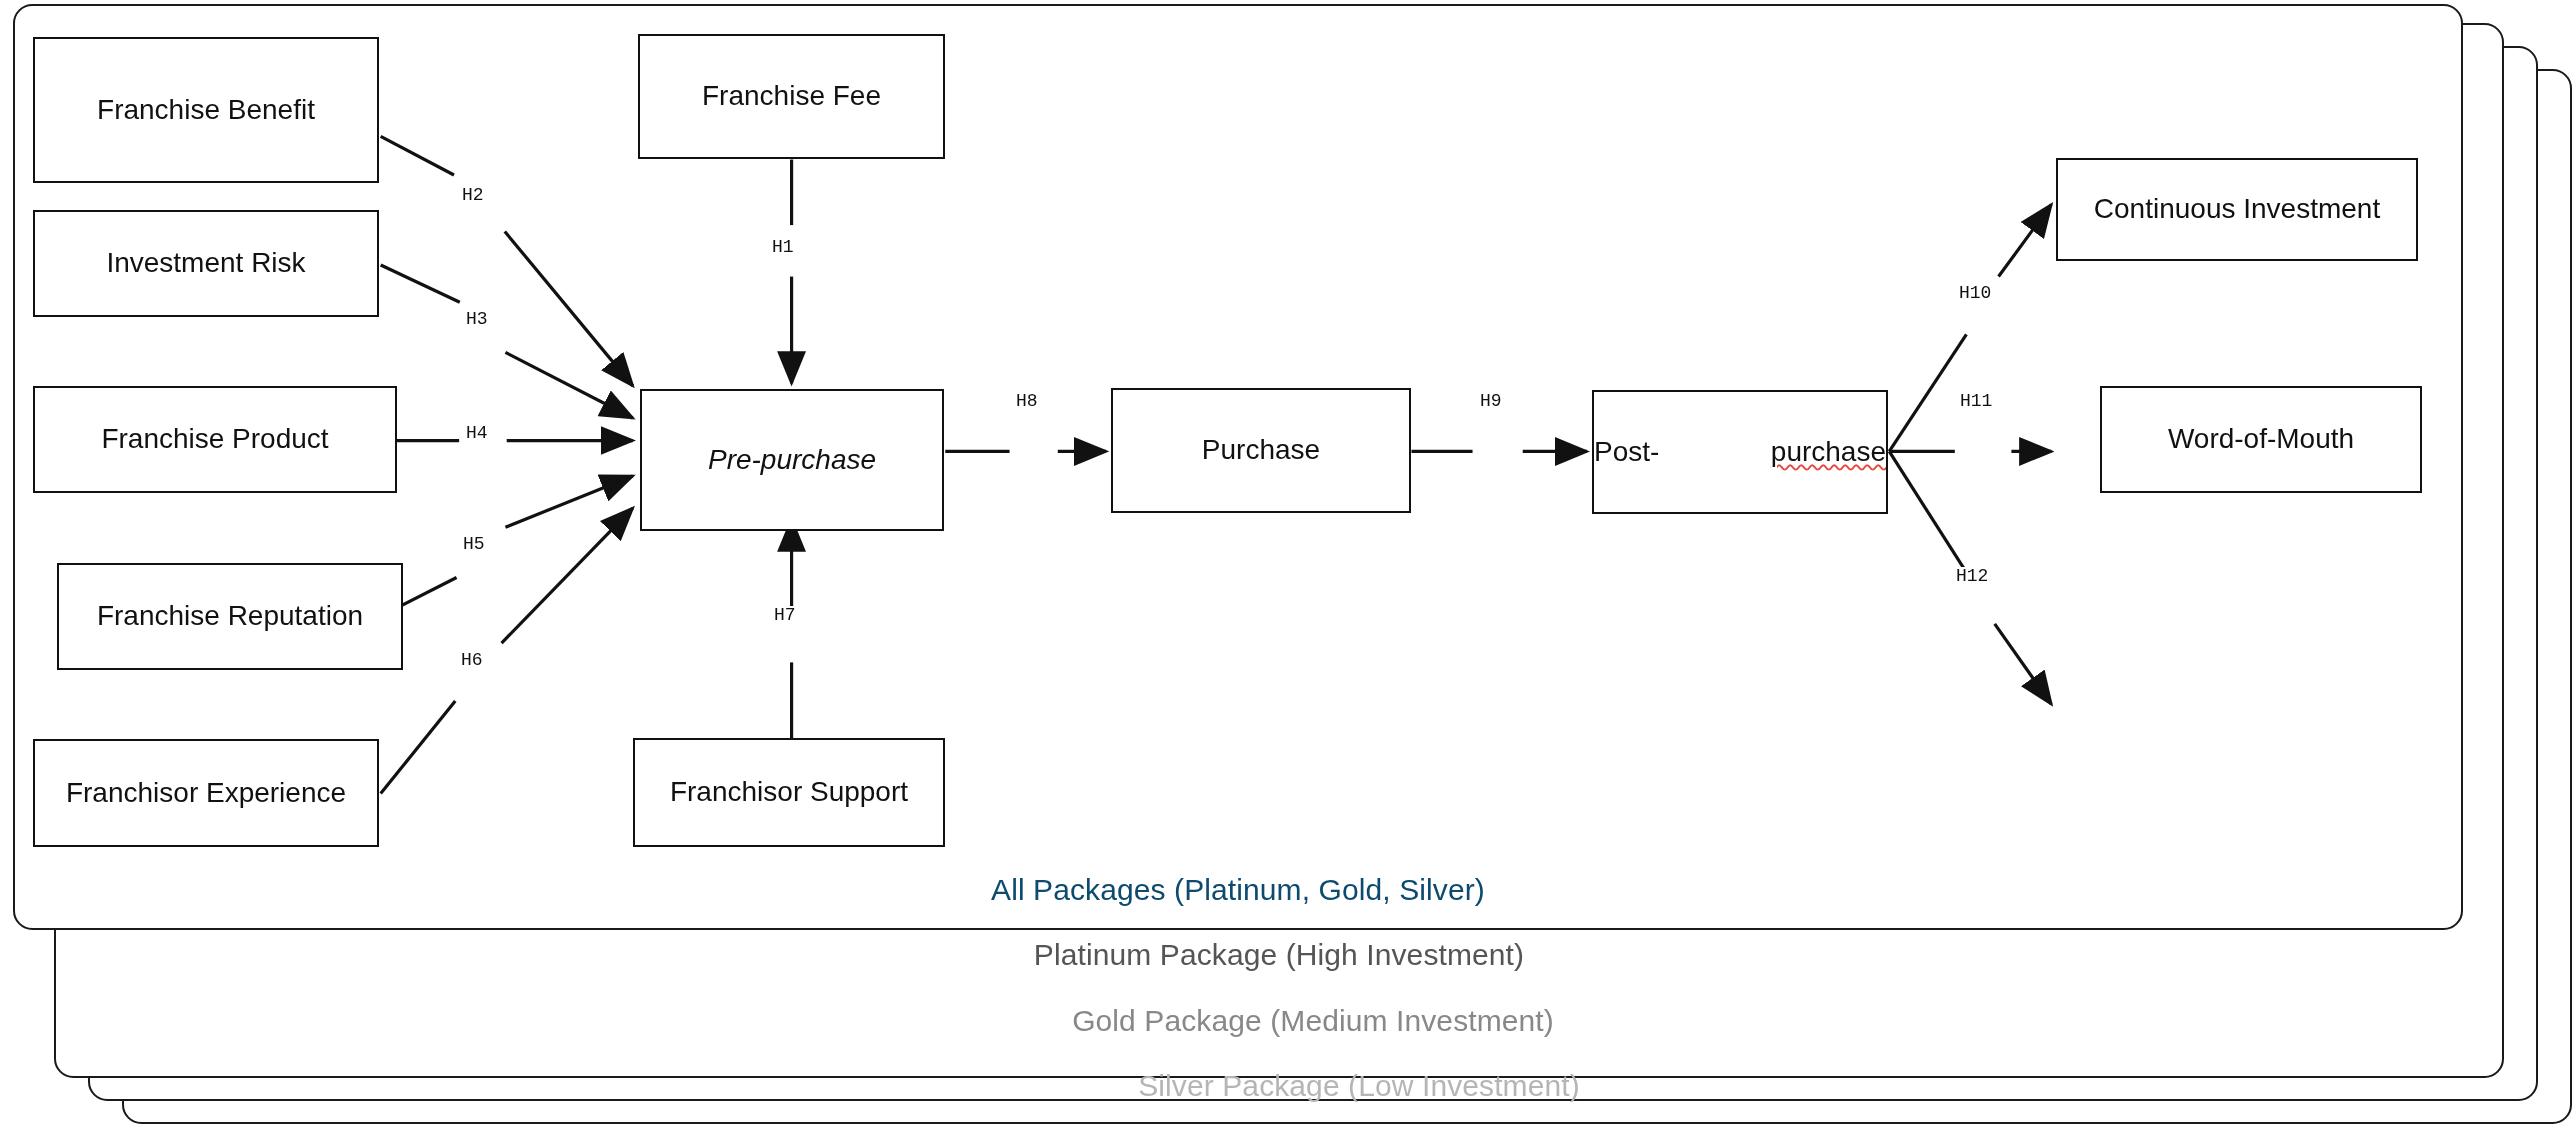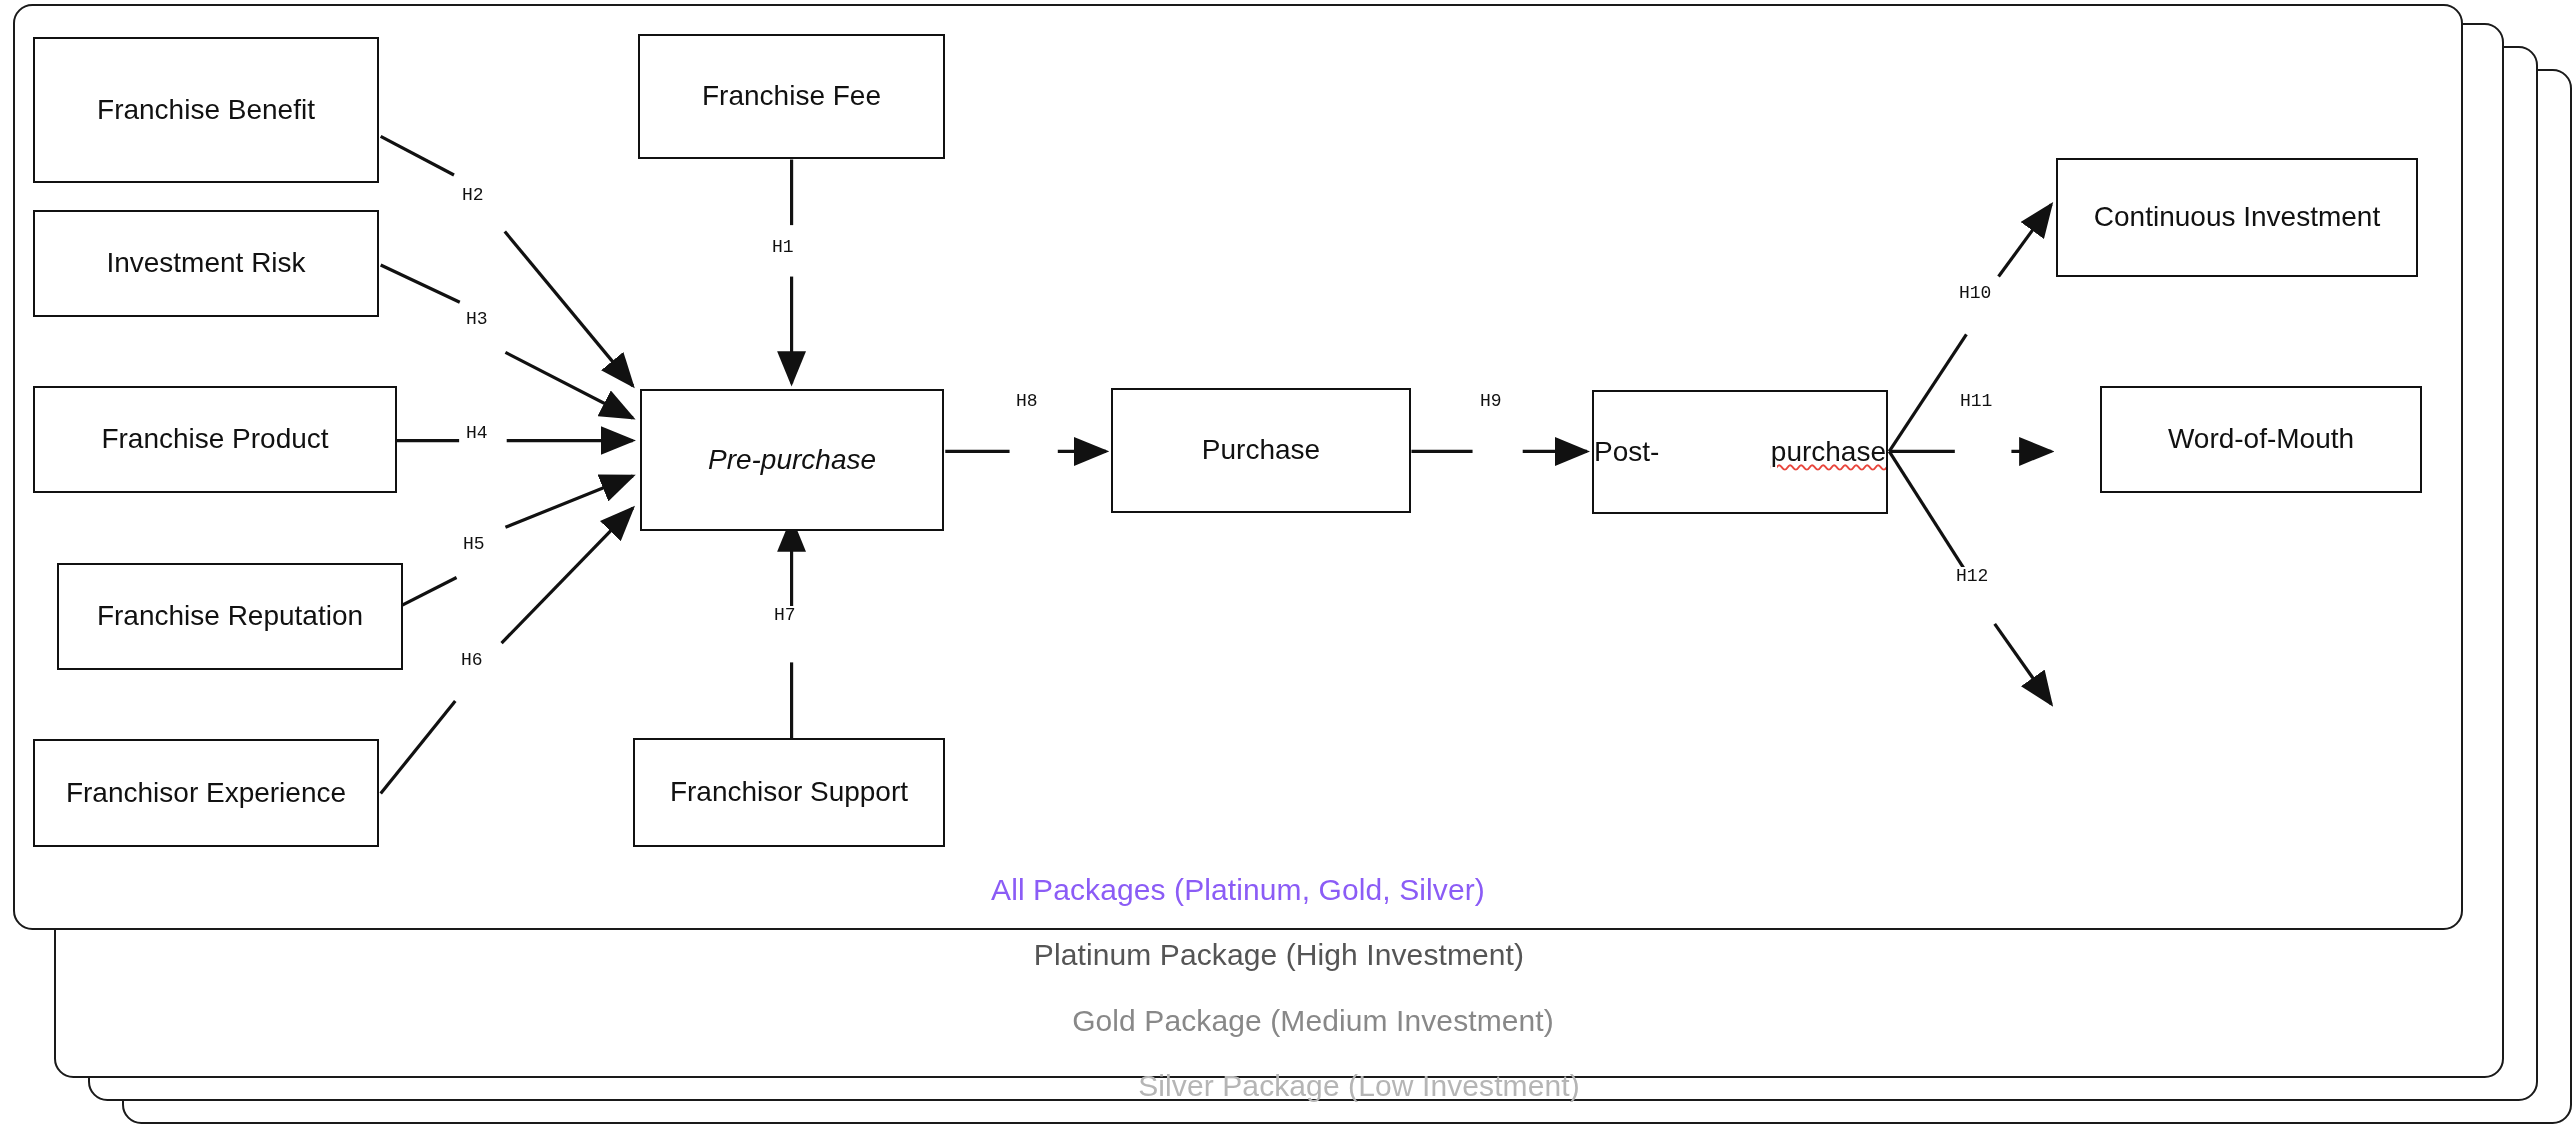--- a/index.html
+++ b/index.html
@@ -85,21 +85,21 @@
 </head>
 <body>
 
 <div id="diagram-root">
 
   <div class="pkg-card" style="left:122px; top:69px; width:2450px; height:1055px;"></div>
   <div class="pkg-card" style="left:88px; top:46px; width:2450px; height:1055px;"></div>
   <div class="pkg-card" style="left:54px; top:23px; width:2450px; height:1055px;"></div>
   <div class="pkg-card" style="left:13px; top:3.9px; width:2450px; height:926px;"></div>
 
-  <div class="pkg-label" style="top:873px; left:13px; width:2450px; color:#8b5cf6;">All Packages (Platinum, Gold, Silver)</div>
+  <div class="pkg-label" style="top:873px; left:13px; width:2450px; color:#0c4a6e;">All Packages (Platinum, Gold, Silver)</div>
   <div class="pkg-label" style="top:938px; left:54px; width:2450px; color:#555555;">Platinum Package (High Investment)</div>
   <div class="pkg-label" style="top:1004px; left:88px; width:2450px; color:#888888;">Gold Package (Medium Investment)</div>
   <div class="pkg-label" style="top:1069px; left:134px; width:2450px; color:#b5b5b5;">Silver Package (Low Investment)</div>
 
   <svg id="connector-layer" viewBox="0 0 4006 1754" width="2576" height="1128" xmlns="http://www.w3.org/2000/svg">
     <defs>
       <marker id="arrowhead" markerWidth="11" markerHeight="9" refX="10" refY="4.5" orient="auto" markerUnits="strokeWidth">
         <path d="M0,0 L11,4.5 L0,9 z" fill="#111111"></path>
       </marker>
     </defs>
@@ -168,21 +168,21 @@
     <span class="node-text">Pre-purchase</span>
   </div>
   <div class="node-box" style="left:1111px; top:388px; width:300px; height:125px;">
     <span class="node-text">Purchase</span>
   </div>
   <div class="node-box" style="left:1592px; top:390px; width:296px; height:124px;justify-content:space-between;">
     <span class="node-text">Post-</span>
       <span class="node-text spell-error">purchase</span>
   </div>
 
-  <div class="node-box" style="left:2056px; top:158px; width:362px; height:119px;">
+  <div class="node-box" style="left:2056px; top:158px; width:362px; height:103px;">
     <span class="node-text">Continuous Investment</span>
   </div>
   <div class="node-box" style="left:2056px; top:386px; width:322px; height:107px;margin-left:44px;">
     <span class="node-text">Word-of-Mouth</span>
   </div>
 
   <div class="hyp-label" style="left:768px; top:238px;">H1</div>
   <div class="hyp-label" style="left:458px; top:186px;">H2</div>
   <div class="hyp-label" style="left:462px; top:310px;">H3</div>
   <div class="hyp-label" style="left:462px; top:424px;">H4</div>

